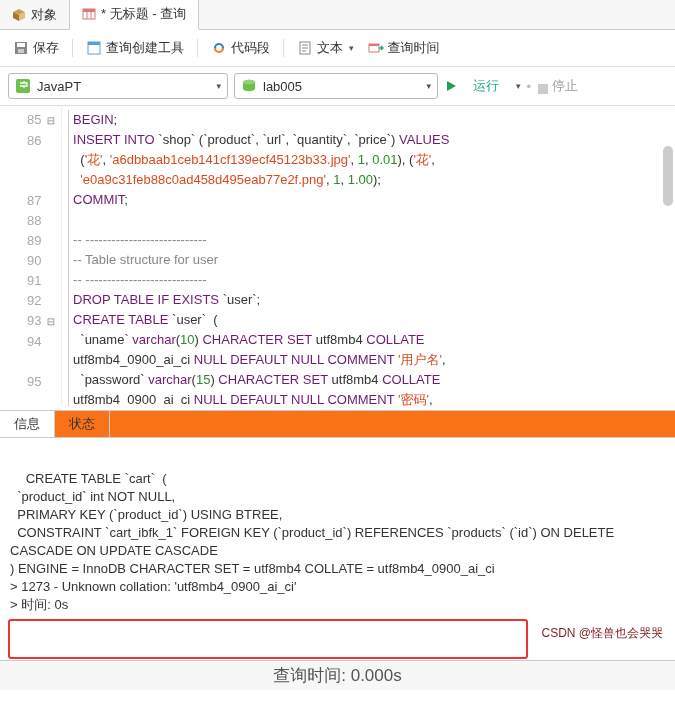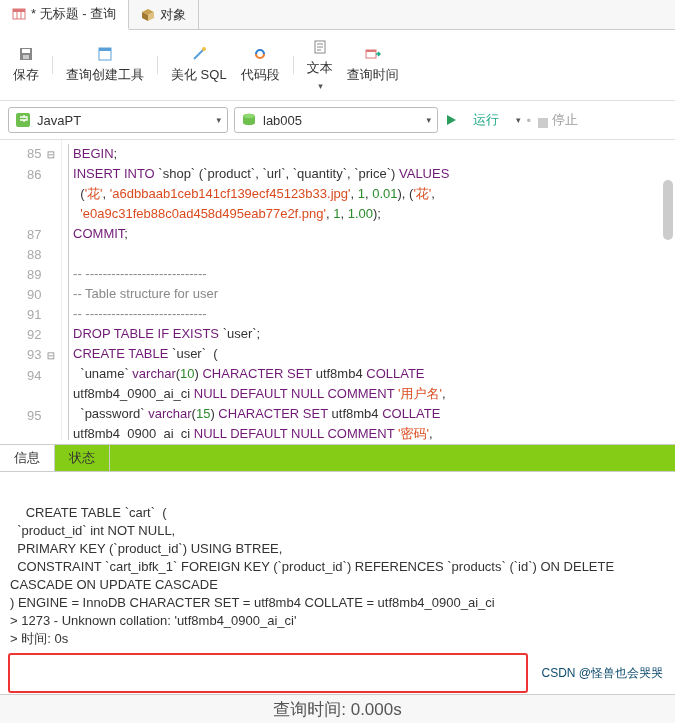--- a/index.html
+++ b/index.html
@@ -1,66 +1,66 @@
 <!DOCTYPE html>
 <html><head>
 <meta charset="utf-8">
 <style>
 * { box-sizing: border-box; margin: 0; padding: 0; font-family: "Microsoft YaHei", Arial, sans-serif; }
 body { background: #fff; font-size: 13px; color: #333; width: 675px; }
 .tabs { display: flex; border-bottom: 1px solid #ccc; background: #f7f7f7; height: 30px; }
 .tab { display: flex; align-items: center; padding: 0 12px; border-right: 1px solid #ccc; cursor: pointer; gap: 5px; }
 .tab.active { background: #fff; border-bottom: 2px solid #fff; margin-bottom: -1px; }
 .toolbar { display: flex; align-items: center; gap: 4px; padding: 6px 8px; border-bottom: 1px solid #e0e0e0; flex-wrap: wrap; }
-.tbtn { display: inline-flex; align-items: center; gap: 4px; padding: 3px 5px; cursor: pointer; border-radius: 3px; flex-direction: column; }
+.tbtn { display: inline-flex; align-items: center; gap: 4px; padding: 3px 5px; cursor: pointer; border-radius: 3px; }
 .sep { width: 1px; height: 18px; background: #ddd; margin: 0 4px; }
 .dropdown-arrow { font-size: 9px; color: #555; margin-left: 2px; }
 .connrow { display: flex; align-items: center; gap: 6px; padding: 6px 8px; border-bottom: 1px solid #e0e0e0; }
 .combo { display: flex; align-items: center; border: 1px solid #bbb; border-radius: 3px; height: 26px; padding: 0 6px; background: #fff; gap: 6px; }
 .run { color: #2a8; display: flex; align-items: center; gap: 15px; cursor: pointer; }
 .stop { color: #999; display: flex; align-items: flex-end; gap: 3px; }
 .editor { display: flex; font-family: Consolas, monospace; font-size: 13px; height: 300px; overflow: hidden; position: relative; margin-left: 17px; }
 .gutter { background: #fff; color: #aaa; text-align: right; padding: 4px 6px 4px 10px; line-height: 20px; user-select: none; border-right: 1px solid #eee; }
 .fold { display: inline-block; width: 10px; color: #888; font-size: 10px; }
 .code { padding: 4px 6px; line-height: 20px; white-space: pre; flex: 1; overflow-x: auto; }
 .kw { color: #701a75; }
 .str { color: #d94b1e; }
 .num { color: #2a8b2a; }
 .cmt { color: #888; }
 .id { color: #333; }
 .vscroll { position: absolute; right: 2px; top: 40px; width: 10px; height: 60px; background: #ccc; border-radius: 5px; }
-.bottom-tabs { display: flex; border-top: 1px solid #ccc; border-bottom: 1px solid #ccc; background: #84cc16; height: 28px; margin-top: 4px; align-items: flex-end; }
+.bottom-tabs { display: flex; border-top: 1px solid #ccc; border-bottom: 1px solid #ccc; background: #f97316; height: 28px; margin-top: 4px; align-items: flex-end; }
 .btab { padding: 4px 14px; border-right: 1px solid #ccc; cursor: pointer; }
 .btab.active { background: #fff; }
 .output { font-family: Consolas, monospace; font-size: 13px; padding: 14px 10px 10px 10px; white-space: pre-wrap; line-height: 18px; position: relative; }
 .errbox { position: absolute; border: 2px solid #e33; border-radius: 3px; left: 8px; width: 520px; top: 181px; height: 40px; pointer-events: none; }
-.watermark { position: absolute; right: 12px; bottom: 12px; color: #0c4a6e; font-size: 12px; }
+.watermark { position: absolute; right: 12px; bottom: 18px; color: #7f1d1d; font-size: 12px; }
 .statusbar { border-top: 1px solid #ccc; display: flex; justify-content: center; padding: 3px 0; color: #555; font-size: 17px; background: #f7f7f7; }
 svg { display: block; }
 </style>
 </head>
 <body>
 
 <div class="tabs">
+  <div class="tab">
+    <svg width="14" height="14" viewBox="0 0 14 14">
+        <polygon points="7,1 13,4 7,7 1,4" fill="#c8a050"></polygon>
+        <polygon points="1,4 7,7 7,13 1,10" fill="#a07830"></polygon>
+        <polygon points="13,4 7,7 7,13 13,10" fill="#e0c080"></polygon>
+      </svg>
+    <span>对象</span>
+  </div>
   <div class="tab active">
     <svg width="14" height="14" viewBox="0 0 14 14">
         <rect x="1" y="2" width="12" height="10" fill="#fff" stroke="#d77"></rect>
         <rect x="1" y="2" width="12" height="3" fill="#d77"></rect>
         <line x1="5" y1="2" x2="5" y2="12" stroke="#d77"></line>
         <line x1="9" y1="2" x2="9" y2="12" stroke="#d77"></line>
       </svg>
     <span>* 无标题 - 查询</span>
-  </div>
-  <div class="tab">
-    <svg width="14" height="14" viewBox="0 0 14 14">
-        <polygon points="7,1 13,4 7,7 1,4" fill="#c8a050"></polygon>
-        <polygon points="1,4 7,7 7,13 1,10" fill="#a07830"></polygon>
-        <polygon points="13,4 7,7 7,13 13,10" fill="#e0c080"></polygon>
-      </svg>
-    <span>对象</span>
   </div>
 </div>
 
 <div class="toolbar">
   <div class="tbtn">
     <svg width="16" height="16" viewBox="0 0 16 16">
         <rect x="2" y="2" width="12" height="12" fill="#888"></rect>
         <rect x="4" y="3" width="8" height="4" fill="#fff"></rect>
         <rect x="5" y="9" width="6" height="4" fill="#ccc"></rect>
       </svg>
@@ -68,27 +68,20 @@
   </div>
   <div class="sep"></div>
   <div class="tbtn">
     <svg width="16" height="16" viewBox="0 0 16 16">
         <rect x="2" y="2" width="12" height="12" fill="none" stroke="#5aa0d8"></rect>
         <rect x="2" y="2" width="12" height="3" fill="#5aa0d8"></rect>
       </svg>
     <span>查询创建工具</span>
   </div>
   <div class="sep"></div>
-  <div class="tbtn">
-    <svg width="16" height="16" viewBox="0 0 16 16">
-        <line x1="3" y1="13" x2="13" y2="3" stroke="#5aa0d8" stroke-width="2"></line>
-        <circle cx="13" cy="3" r="2" fill="#f0c040"></circle>
-      </svg>
-    <span>美化 SQL</span>
-  </div>
   <div class="tbtn">
     <svg width="16" height="16" viewBox="0 0 16 16">
         <path d="M4 8 A4 4 0 0 1 8 4 A4 4 0 0 1 12 8" fill="none" stroke="#3080d0" stroke-width="2.2"></path>
         <path d="M4 8 A4 4 0 0 0 8 12 A4 4 0 0 0 12 8" fill="none" stroke="#f08030" stroke-width="2.2"></path>
       </svg>
     <span>代码段</span>
   </div>
   <div class="sep"></div>
   <div class="tbtn">
     <svg width="16" height="16" viewBox="0 0 16 16">

